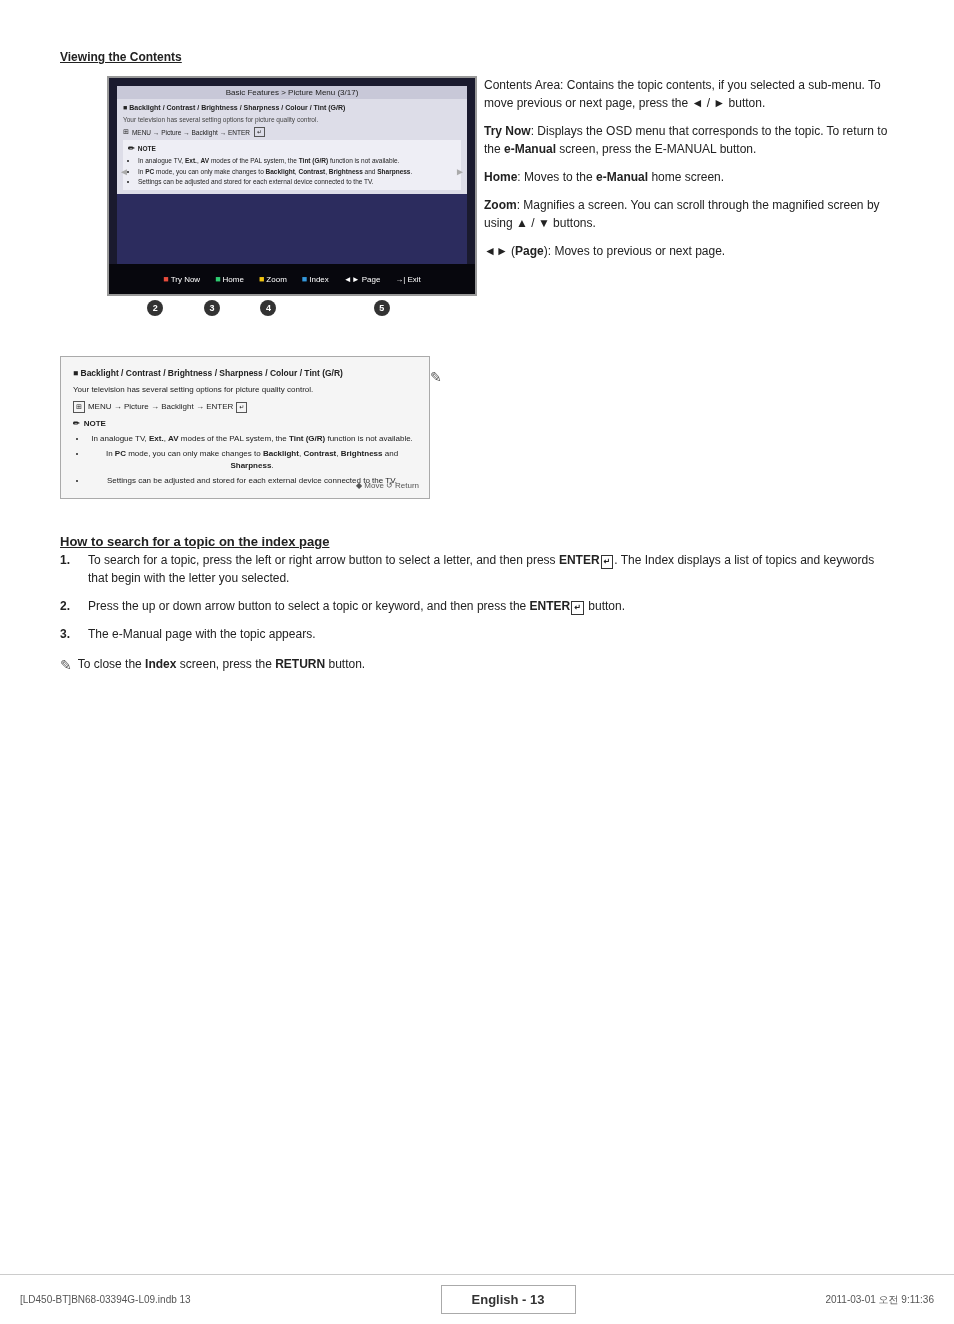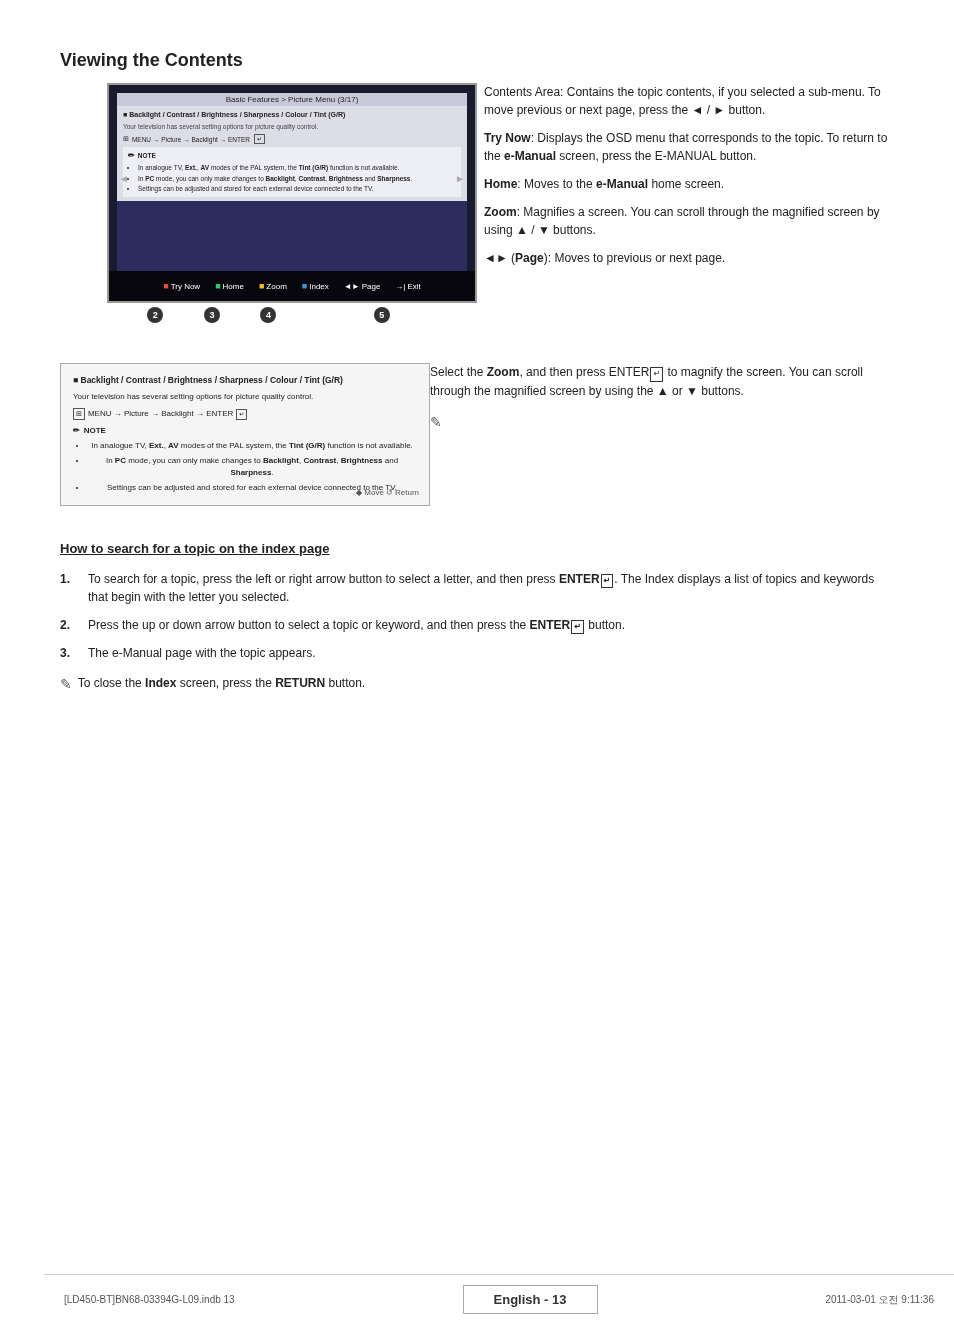--- a/index.html
+++ b/index.html
@@ -12,22 +12,23 @@
       color: #222;
       position: relative;
     }
 
     .page-content {
       padding: 50px 60px 60px 60px;
     }
 
     
     .section-title {
-      font-size: 18px;
-      font-weight: bold;
+      font-size: 12px;
+      font-weight: bold;
+      text-decoration: underline;
       margin-bottom: 12px;
     }
 
     
     .viewing-contents {
       display: flex;
       gap: 30px;
       margin-bottom: 40px;
     }
 
@@ -269,21 +270,21 @@
 
     
     .index-section {
       margin-top: 5px;
     }
 
     .index-title {
       font-size: 13px;
       font-weight: bold;
       text-decoration: underline;
-      margin-bottom: 14px;
+      margin-bottom: 2px;
     }
 
     .index-steps {
       margin-bottom: 14px;
     }
 
     .index-step {
       display: flex;
       gap: 8px;
       margin-bottom: 10px;
@@ -314,21 +315,20 @@
       right: 0;
       height: 50px;
       border-top: 1px solid #ccc;
       display: flex;
       align-items: center;
       justify-content: space-between;
       padding: 0 20px;
       font-size: 10px;
       color: #555;
       background: #fff;
-      margin-left: 44px;
     }
 
     .footer-center {
       text-align: center;
     }
 
     .page-number-box {
       border: 1px solid #aaa;
       padding: 6px 30px;
       font-size: 13px;
@@ -483,21 +483,20 @@
       </div>
       <ul>
         <li>In analogue TV, <b>Ext.</b>, <b>AV</b> modes of the PAL system, the <b>Tint (G/R)</b> function is not available.</li>
         <li>In <b>PC</b> mode, you can only make changes to <b>Backlight</b>, <b>Contrast</b>, <b>Brightness</b> and <b>Sharpness</b>.</li>
         <li>Settings can be adjusted and stored for each external device connected to the TV.</li>
       </ul>
       <div class="panel-footer">◆ Move  ↺ Return</div>
     </div>
 
     <div class="zoom-desc">
-      <p>Select the <b>Zoom</b>, and then press ENTER<span class="enter-icon">↵</span> to magnify the screen. You can scroll through the magnified screen by using the ▲ or ▼ buttons.</p>
       <div class="note-tip">
         <span class="note-icon">✎</span>
       </div>
     </div>
   </div>
 
   <div class="index-section">
     <div class="index-title">How to search for a topic on the index page</div>
 
     <div class="index-steps">

